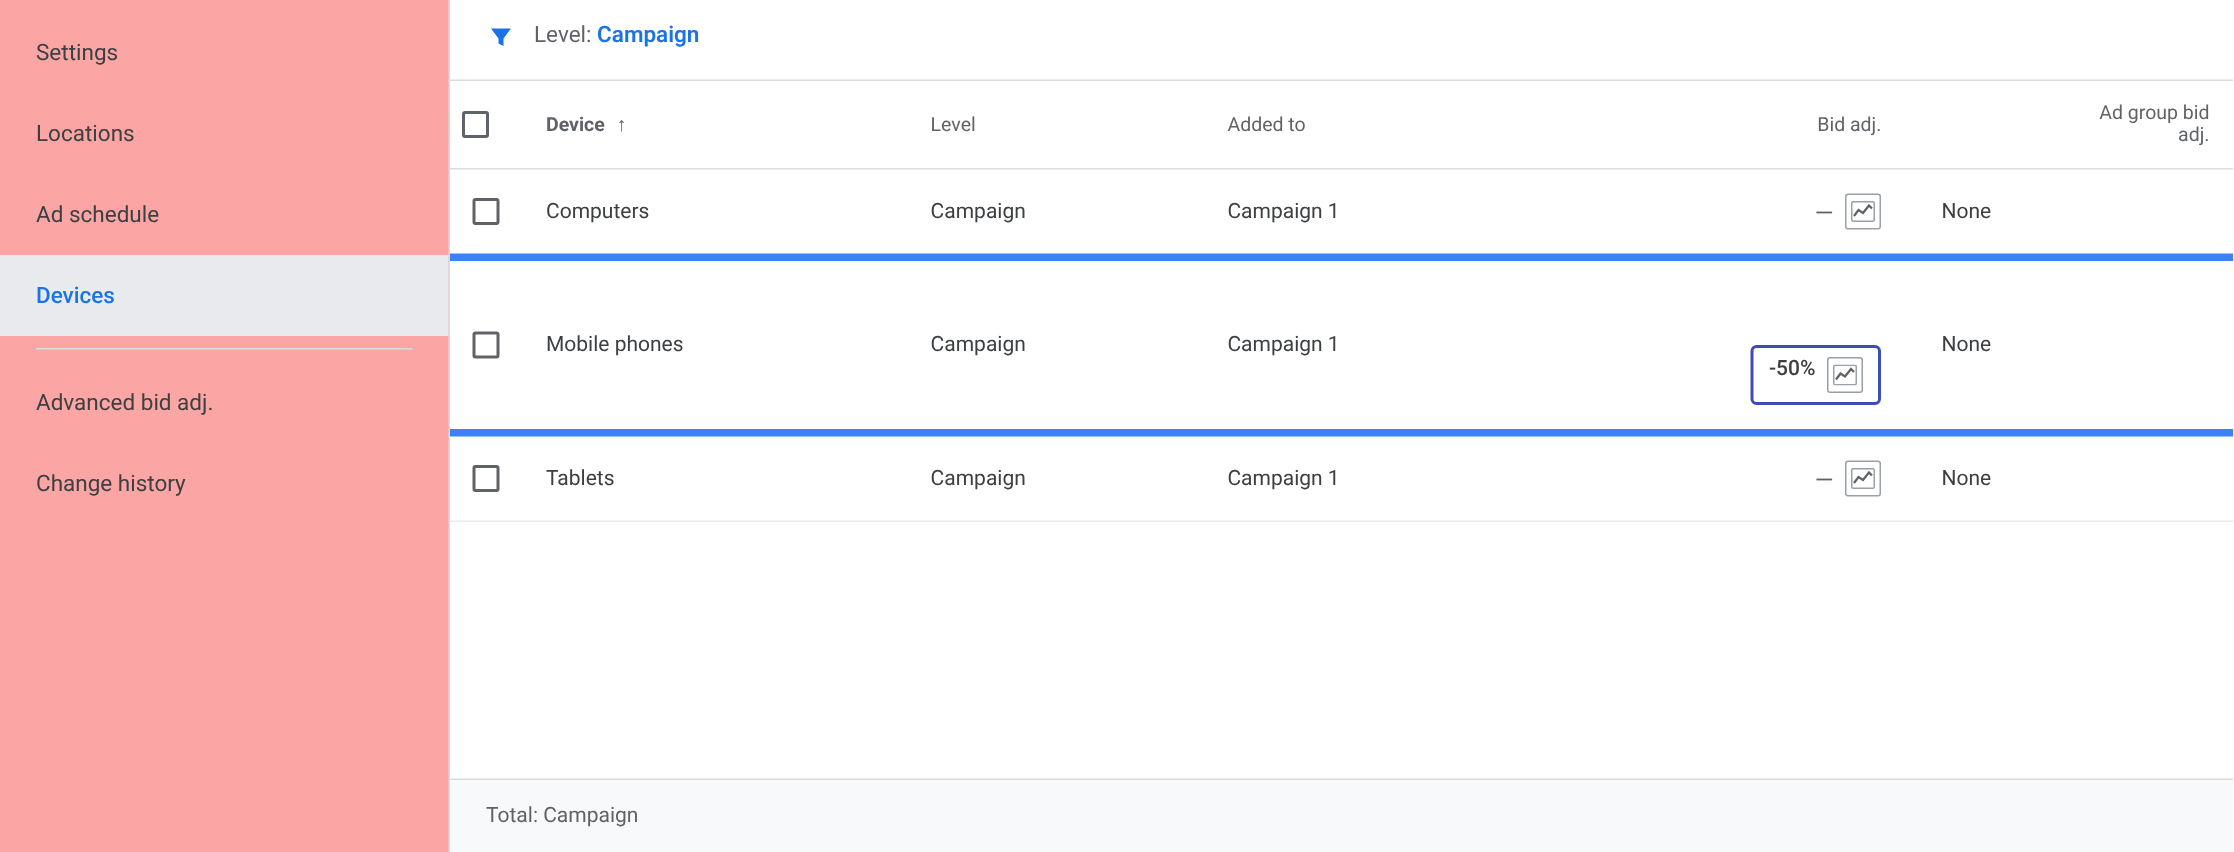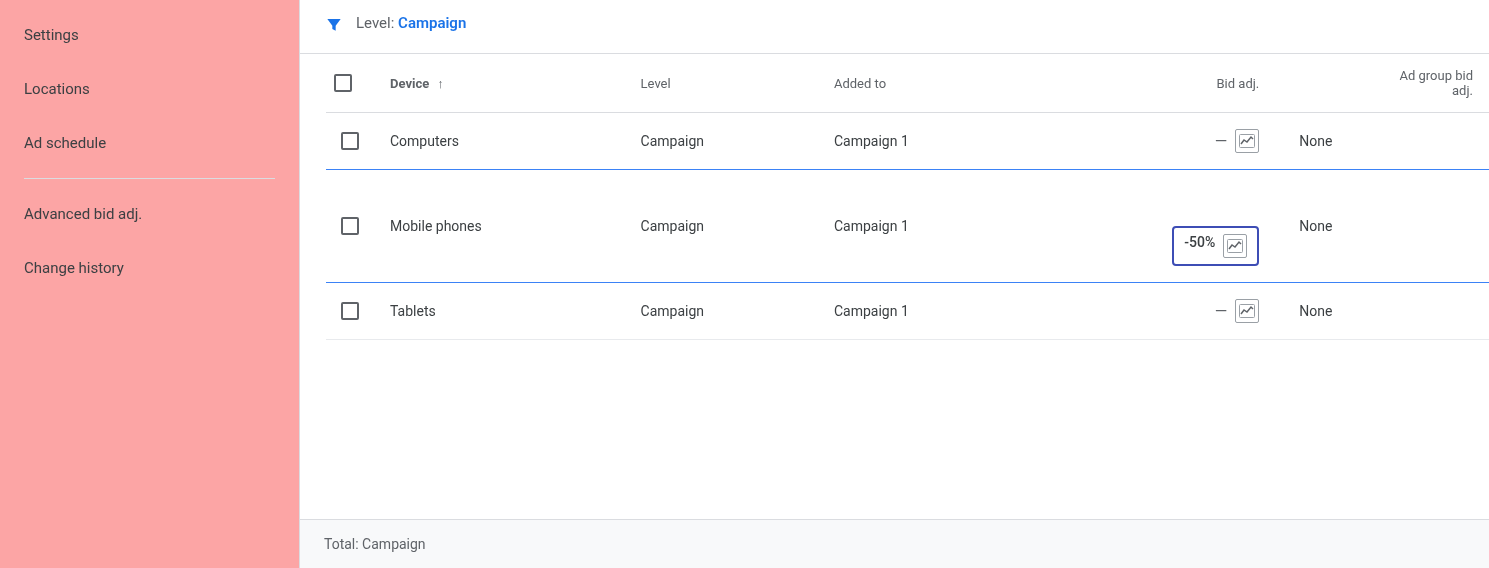--- a/index.html
+++ b/index.html
@@ -77,21 +77,20 @@
 
     .filter-text strong {
       color: #1a73e8;
       font-weight: 600;
     }
 
     
     .table-wrapper {
       flex: 1;
       overflow: auto;
-      padding-left: 26px;
     }
 
     table {
       width: 100%;
       border-collapse: collapse;
     }
 
     thead tr {
       border-bottom: 1px solid #dadce0;
     }
@@ -104,21 +103,21 @@
       font-weight: 400;
       white-space: nowrap;
     }
 
     thead th.col-bid-adj,
     thead th.col-ad-group-bid {
       text-align: right;
     }
 
     tbody tr {
-      border-bottom: 1px solid #3b82f6;
+      border-bottom: 5px solid #3b82f6;
     }
 
     tbody tr:last-child {
       border-bottom: 1px solid #e8eaed;
       margin-left: 16px;
     }
 
     tbody td {
       padding: 16px 16px;
       font-size: 14px;
@@ -232,20 +231,21 @@
     }
   </style>
 </head>
 <body>
 
 <div class="sidebar">
 
 <div class="sidebar-item">Settings</div>
     <div class="sidebar-item">Locations</div>
     <div class="sidebar-item">Ad schedule</div>
+    <div class="sidebar-item active" style="color: rgb(26, 115, 232);">Devices</div>
     <hr class="sidebar-divider">
     <div class="sidebar-item">Advanced bid adj.</div>
     <div class="sidebar-item">Change history</div>
   </div>
 
 <div class="main">
 
   <div class="filter-bar">
     <span class="filter-icon" style="color: rgb(26, 115, 232); transform: rotate(0deg);"><svg width="20" height="20" viewBox="0 0 24 24" fill="#1a73e8">
           <path d="M4 6h16l-6 8v6l-4-2V14L4 6z"></path>

